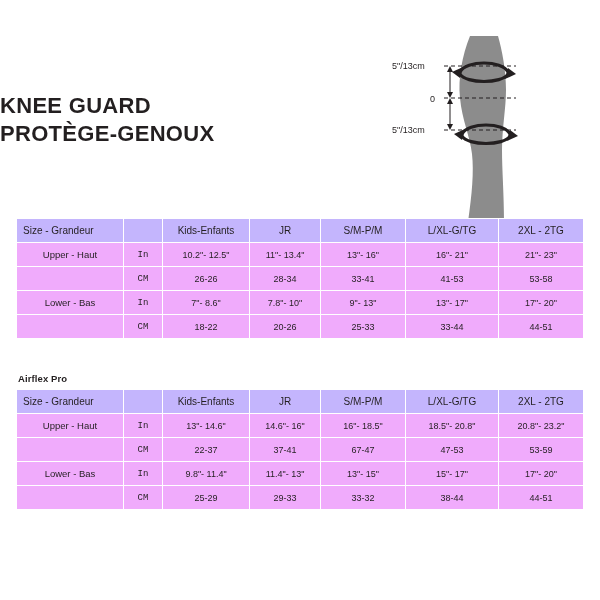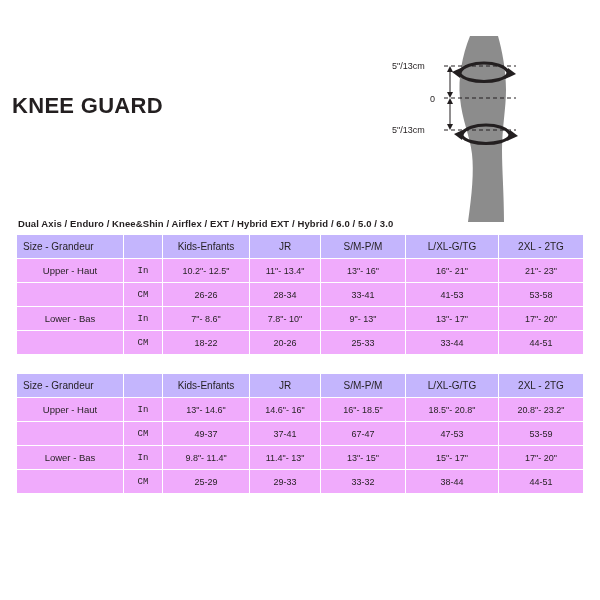--- a/index.html
+++ b/index.html
@@ -19,21 +19,21 @@
     position: relative;
     width: 600px;
     height: 600px;
     box-sizing: border-box;
     padding: 0;
   }
 
   
   .title-block {
     position: absolute;
-    left: 12px;
+    left: 0;
     top: 92px;
     width: 380px;
   }
   .title-line {
     font-size: 22px;
     font-weight: bold;
     letter-spacing: 0.3px;
     line-height: 1.28;
     color: #231f20;
     white-space: nowrap;
@@ -108,20 +108,21 @@
     border-bottom: 1px solid #bcbcbc;
   }
 </style>
 </head>
 <body>
 
 <div class="page">
 
   <div class="title-block">
     <div class="title-line">KNEE GUARD</div>
+    <div class="title-line">PROTÈGE-GENOUX</div>
   </div>
 
   <div class="illustration">
     <svg width="200" height="190" viewBox="0 0 200 190" xmlns="http://www.w3.org/2000/svg">
 
       <g fill="#8c8c8c">
         <path d="M78 2 C70 22, 66 44, 68 64 C70 86, 78 102, 80 120 C82 138, 80 160, 76 188 L112 188 C112 160, 110 136, 110 116 C110 94, 114 74, 114 56 C114 36, 110 16, 106 2 Z"></path>
       </g>
 
       <g stroke="#231f20" stroke-width="1" stroke-dasharray="4,3" fill="none">
@@ -159,21 +160,20 @@
         <polygon points="70,106 62,100 73,95"></polygon>
       </g>
 
       <text x="0" y="35" font-family="Liberation Sans, sans-serif" font-size="9" fill="#231f20">5"/13cm</text>
       <text x="38" y="68" font-family="Liberation Sans, sans-serif" font-size="9" fill="#231f20">0</text>
       <text x="0" y="99" font-family="Liberation Sans, sans-serif" font-size="9" fill="#231f20">5"/13cm</text>
     </svg>
   </div>
 
   <div class="table-wrap first">
-    <div class="table-heading">Dual Axis / Enduro / Knee&amp;Shin / Airflex / EXT / Hybrid EXT / Hybrid / 6.0 / 5.0 / 3.0</div>
     <table class="size-table">
       <tbody>
         <tr class="hdr-row">
           <td class="lbl" style="width:100px">Size - Grandeur</td>
           <td style="width:38px"></td>
           <td style="width:86px">Kids-Enfants</td>
           <td style="width:70px">JR</td>
           <td style="width:84px">S/M-P/M</td>
           <td style="width:92px">L/XL-G/TG</td>
           <td>2XL - 2TG</td>
@@ -212,20 +212,21 @@
           <td class="cell-val">20-26</td>
           <td class="cell-val">25-33</td>
           <td class="cell-val">33-44</td>
           <td class="cell-val">44-51</td>
         </tr>
       </tbody>
     </table>
   </div>
 
   <div class="table-wrap second">
+    <div class="table-heading">Airflex Pro</div>
     <table class="size-table">
       <tbody>
         <tr class="hdr-row">
           <td class="lbl" style="width:100px">Size - Grandeur</td>
           <td style="width:38px"></td>
           <td style="width:86px">Kids-Enfants</td>
           <td style="width:70px">JR</td>
           <td style="width:84px">S/M-P/M</td>
           <td style="width:92px">L/XL-G/TG</td>
           <td>2XL - 2TG</td>
@@ -235,21 +236,21 @@
           <td class="col-unit">In</td>
           <td class="cell-val">13"- 14.6"</td>
           <td class="cell-val">14.6"- 16"</td>
           <td class="cell-val">16"- 18.5"</td>
           <td class="cell-val">18.5"- 20.8"</td>
           <td class="cell-val">20.8"- 23.2"</td>
         </tr>
         <tr class="row-dark">
           <td class="col-label"></td>
           <td class="col-unit">CM</td>
-          <td class="cell-val">49-37</td>
+          <td class="cell-val">22-37</td>
           <td class="cell-val">37-41</td>
           <td class="cell-val">67-47</td>
           <td class="cell-val">47-53</td>
           <td class="cell-val">53-59</td>
         </tr>
         <tr class="row-light">
           <td class="col-label">Lower - Bas</td>
           <td class="col-unit">In</td>
           <td class="cell-val">9.8"- 11.4"</td>
           <td class="cell-val">11.4"- 13"</td>

